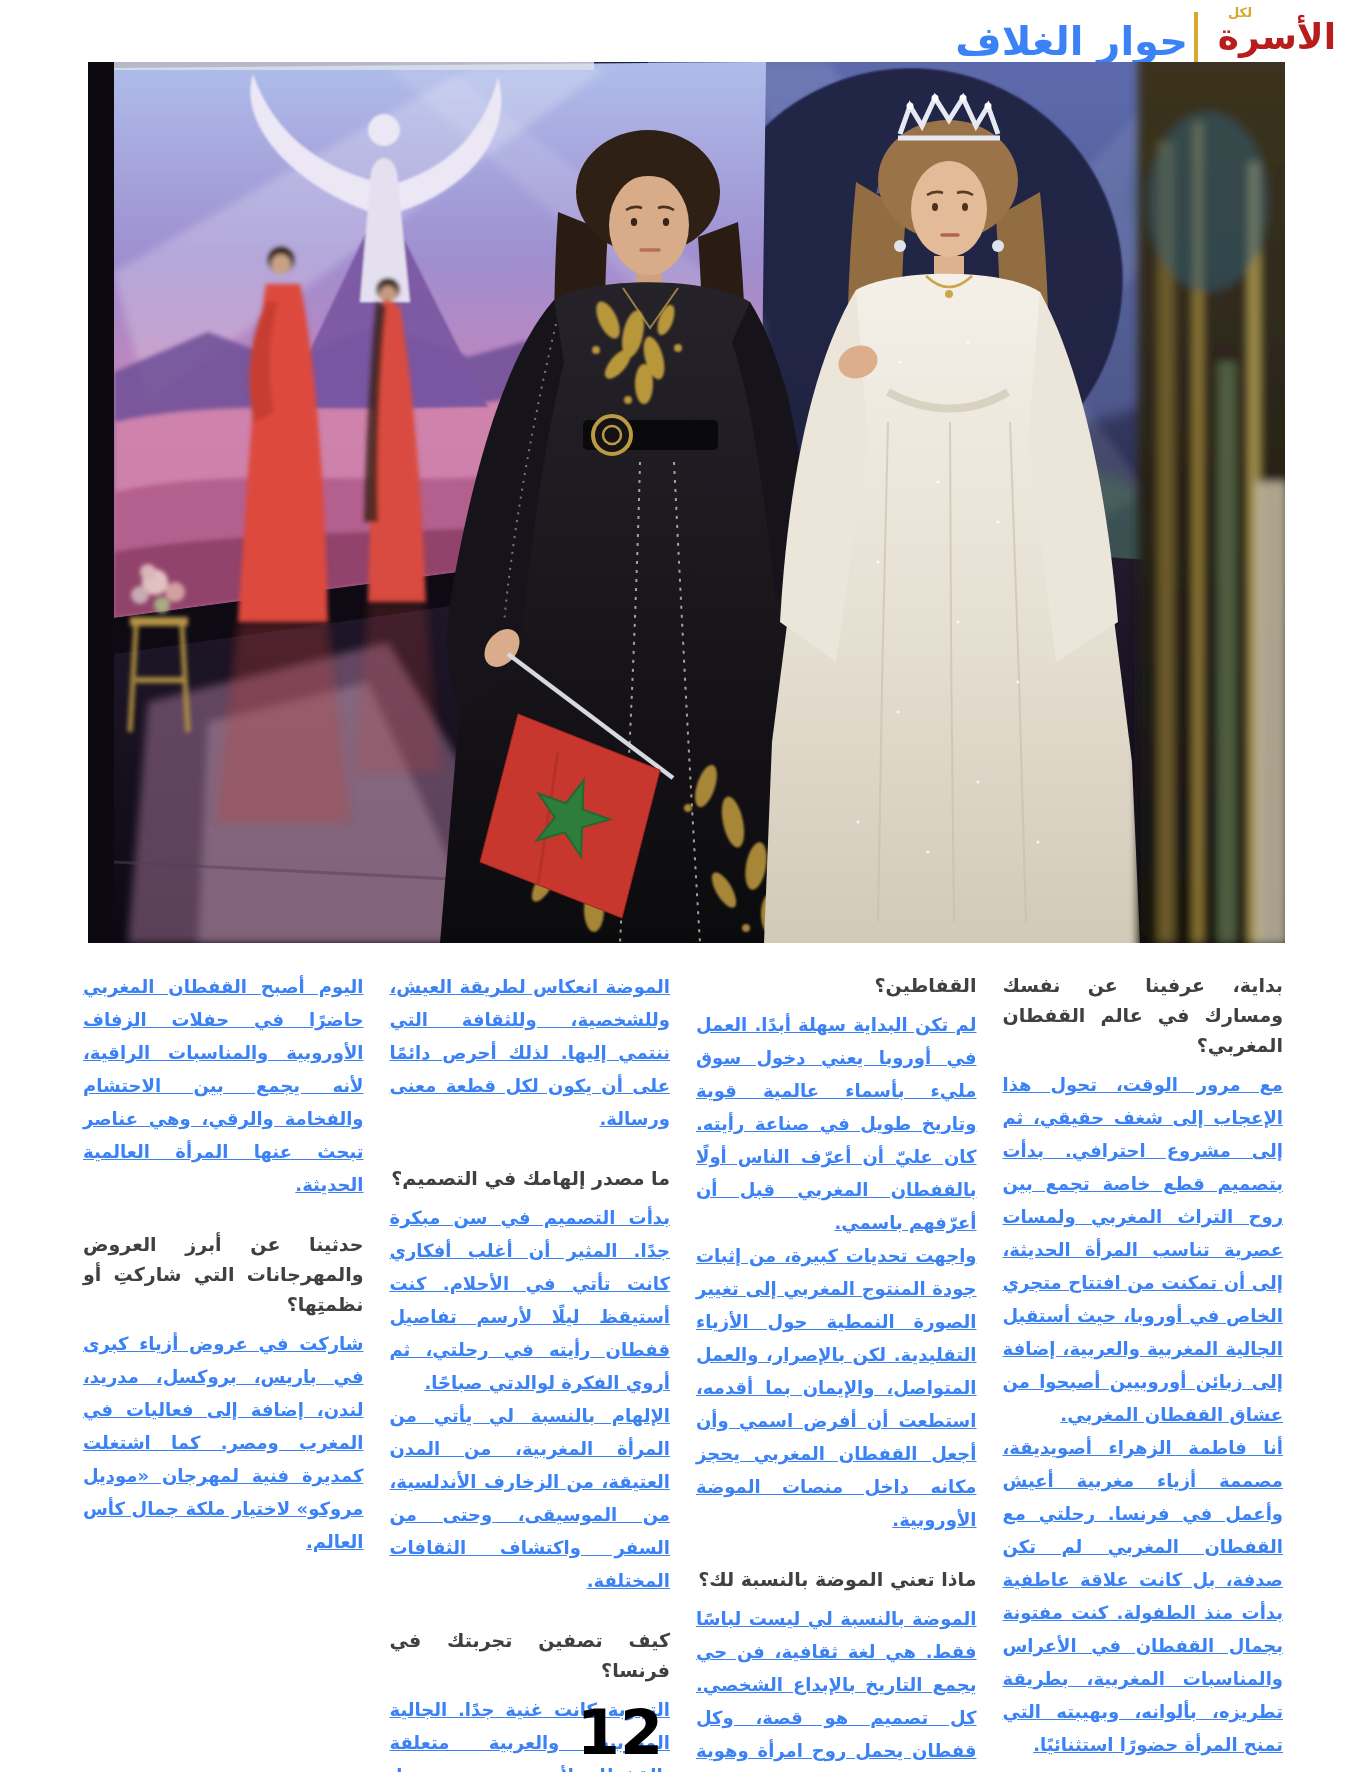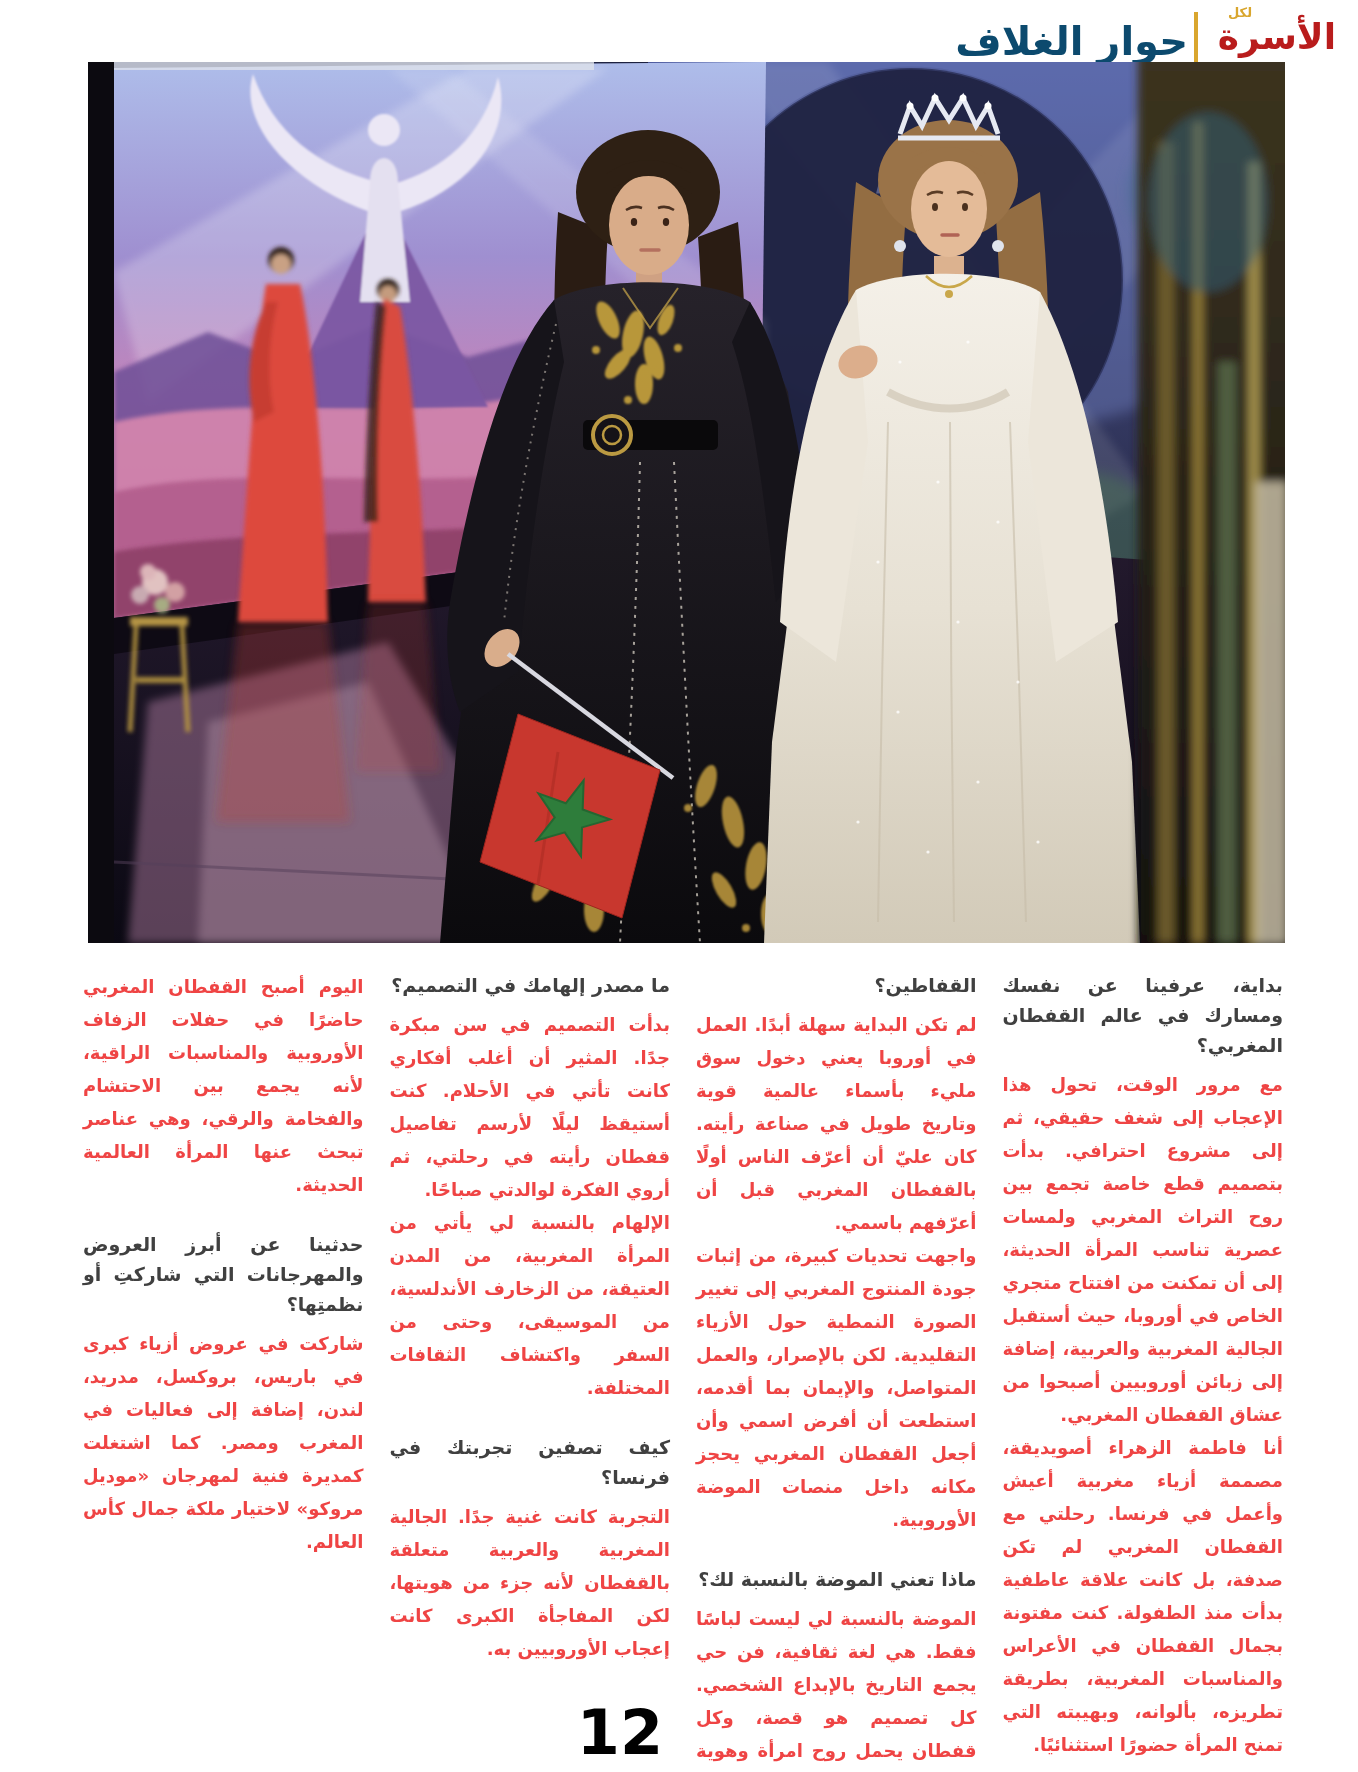--- a/index.html
+++ b/index.html
@@ -1,40 +1,40 @@
 <!DOCTYPE html>
 <html lang="ar"><head>
 <meta charset="utf-8">
 <style>
   html,body { margin:0; padding:0; background:#ffffff; }
   .page { position:relative; width:1358px; height:1772px; background:#ffffff; overflow:hidden;
           font-family:"DejaVu Sans", sans-serif; }
 
   
   .header-title { position:absolute; top:18px; right:170px; direction:rtl;
-                  font-size:40px; font-weight:bold; color:#0c4a6e; letter-spacing:0; }
+                  font-size:40px; font-weight:bold; color:#3b82f6; letter-spacing:0; }
   .logo { position:absolute; top:8px; right:16px; width:148px; height:60px; direction:rtl; }
   .logo-bar { position:absolute; left:0; top:4px; bottom:6px; width:4px; background:#d9a62e; }
   .logo-main { position:absolute; right:6px; top:2px; font-size:36px; line-height:54px;
                font-weight:bold; color:#b91c1c; }
   .logo-small { position:absolute; left:34px; top:-3px; font-size:13px; font-weight:bold; color:#d9a62e; }
 
   
   .photo { position:absolute; left:88px; top:62px; width:1197px; height:881px; background:#14122a; }
   .photo svg { display:block; }
 
   
   .article { position:absolute; left:83px; top:970px; width:1200px; direction:rtl;
              display:flex; gap:26px; }
   .col { flex:1 1 0; min-width:0; }
   .q { margin:28px 0 8px; font-size:19px; line-height:30px; font-weight:bold;
        color:#404040; text-align:justify; }
   .col .q:first-child { margin-top:0; }
-  .a { margin:0; font-size:18px; line-height:33px; font-weight:bold; color:#ef4444;
-       text-align:justify; }
+  .a { margin:0; font-size:18px; line-height:33px; font-weight:bold; color:#3b82f6;
+       text-align:justify;text-decoration:underline; }
 
   .pagenum { position:absolute; top:1676px; left:560px; width:120px; text-align:center;
              font-size:62px; font-weight:bold; color:#000;margin-top:20px; }
 </style>
 </head>
 <body>
 
 <div class="page">
 
   <div class="header-title">حوار الغلاف</div>
@@ -300,20 +300,21 @@
 
     </div>
     <div class="col">
       <h3 class="q">القفاطين؟</h3>
       <p class="a">لم تكن البداية سهلة أبدًا. العمل في أوروبا يعني دخول سوق مليء بأسماء عالمية قوية وتاريخ طويل في صناعة رأيته. كان عليّ أن أعرّف الناس أولًا بالقفطان المغربي قبل أن أعرّفهم باسمي.</p>
       <p class="a">واجهت تحديات كبيرة، من إثبات جودة المنتوج المغربي إلى تغيير الصورة النمطية حول الأزياء التقليدية. لكن بالإصرار، والعمل المتواصل، والإيمان بما أقدمه، استطعت أن أفرض اسمي وأن أجعل القفطان المغربي يحجز مكانه داخل منصات الموضة الأوروبية.</p>
       <h3 class="q">ماذا تعني الموضة بالنسبة لك؟</h3>
       <p class="a">الموضة بالنسبة لي ليست لباسًا فقط. هي لغة ثقافية، فن حي يجمع التاريخ بالإبداع الشخصي. كل تصميم هو قصة، وكل قفطان يحمل روح امرأة وهوية بلد.</p>
     </div>
     <div class="col">
+      <p class="a">الموضة انعكاس لطريقة العيش، وللشخصية، وللثقافة التي ننتمي إليها. لذلك أحرص دائمًا على أن يكون لكل قطعة معنى ورسالة.</p>
       <h3 class="q">ما مصدر إلهامك في التصميم؟</h3>
       <p class="a">بدأت التصميم في سن مبكرة جدًا. المثير أن أغلب أفكاري كانت تأتي في الأحلام. كنت أستيقظ ليلًا لأرسم تفاصيل قفطان رأيته في رحلتي، ثم أروي الفكرة لوالدتي صباحًا.</p>
       <p class="a">الإلهام بالنسبة لي يأتي من المرأة المغربية، من المدن العتيقة، من الزخارف الأندلسية، من الموسيقى، وحتى من السفر واكتشاف الثقافات المختلفة.</p>
       <h3 class="q">كيف تصفين تجربتك في فرنسا؟</h3>
       <p class="a">التجربة كانت غنية جدًا. الجالية المغربية والعربية متعلقة بالقفطان لأنه جزء من هويتها، لكن المفاجأة الكبرى كانت إعجاب الأوروبيين به.</p>
     </div>
     <div class="col">
       <p class="a">اليوم أصبح القفطان المغربي حاضرًا في حفلات الزفاف الأوروبية والمناسبات الراقية، لأنه يجمع بين الاحتشام والفخامة والرقي، وهي عناصر تبحث عنها المرأة العالمية الحديثة.</p>
       <h3 class="q">حدثينا عن أبرز العروض والمهرجانات التي شاركتِ أو نظمتِها؟</h3>
       <p class="a">شاركت في عروض أزياء كبرى في باريس، بروكسل، مدريد، لندن، إضافة إلى فعاليات في المغرب ومصر. كما اشتغلت كمديرة فنية لمهرجان «موديل مروكو» لاختيار ملكة جمال كأس العالم.</p>

